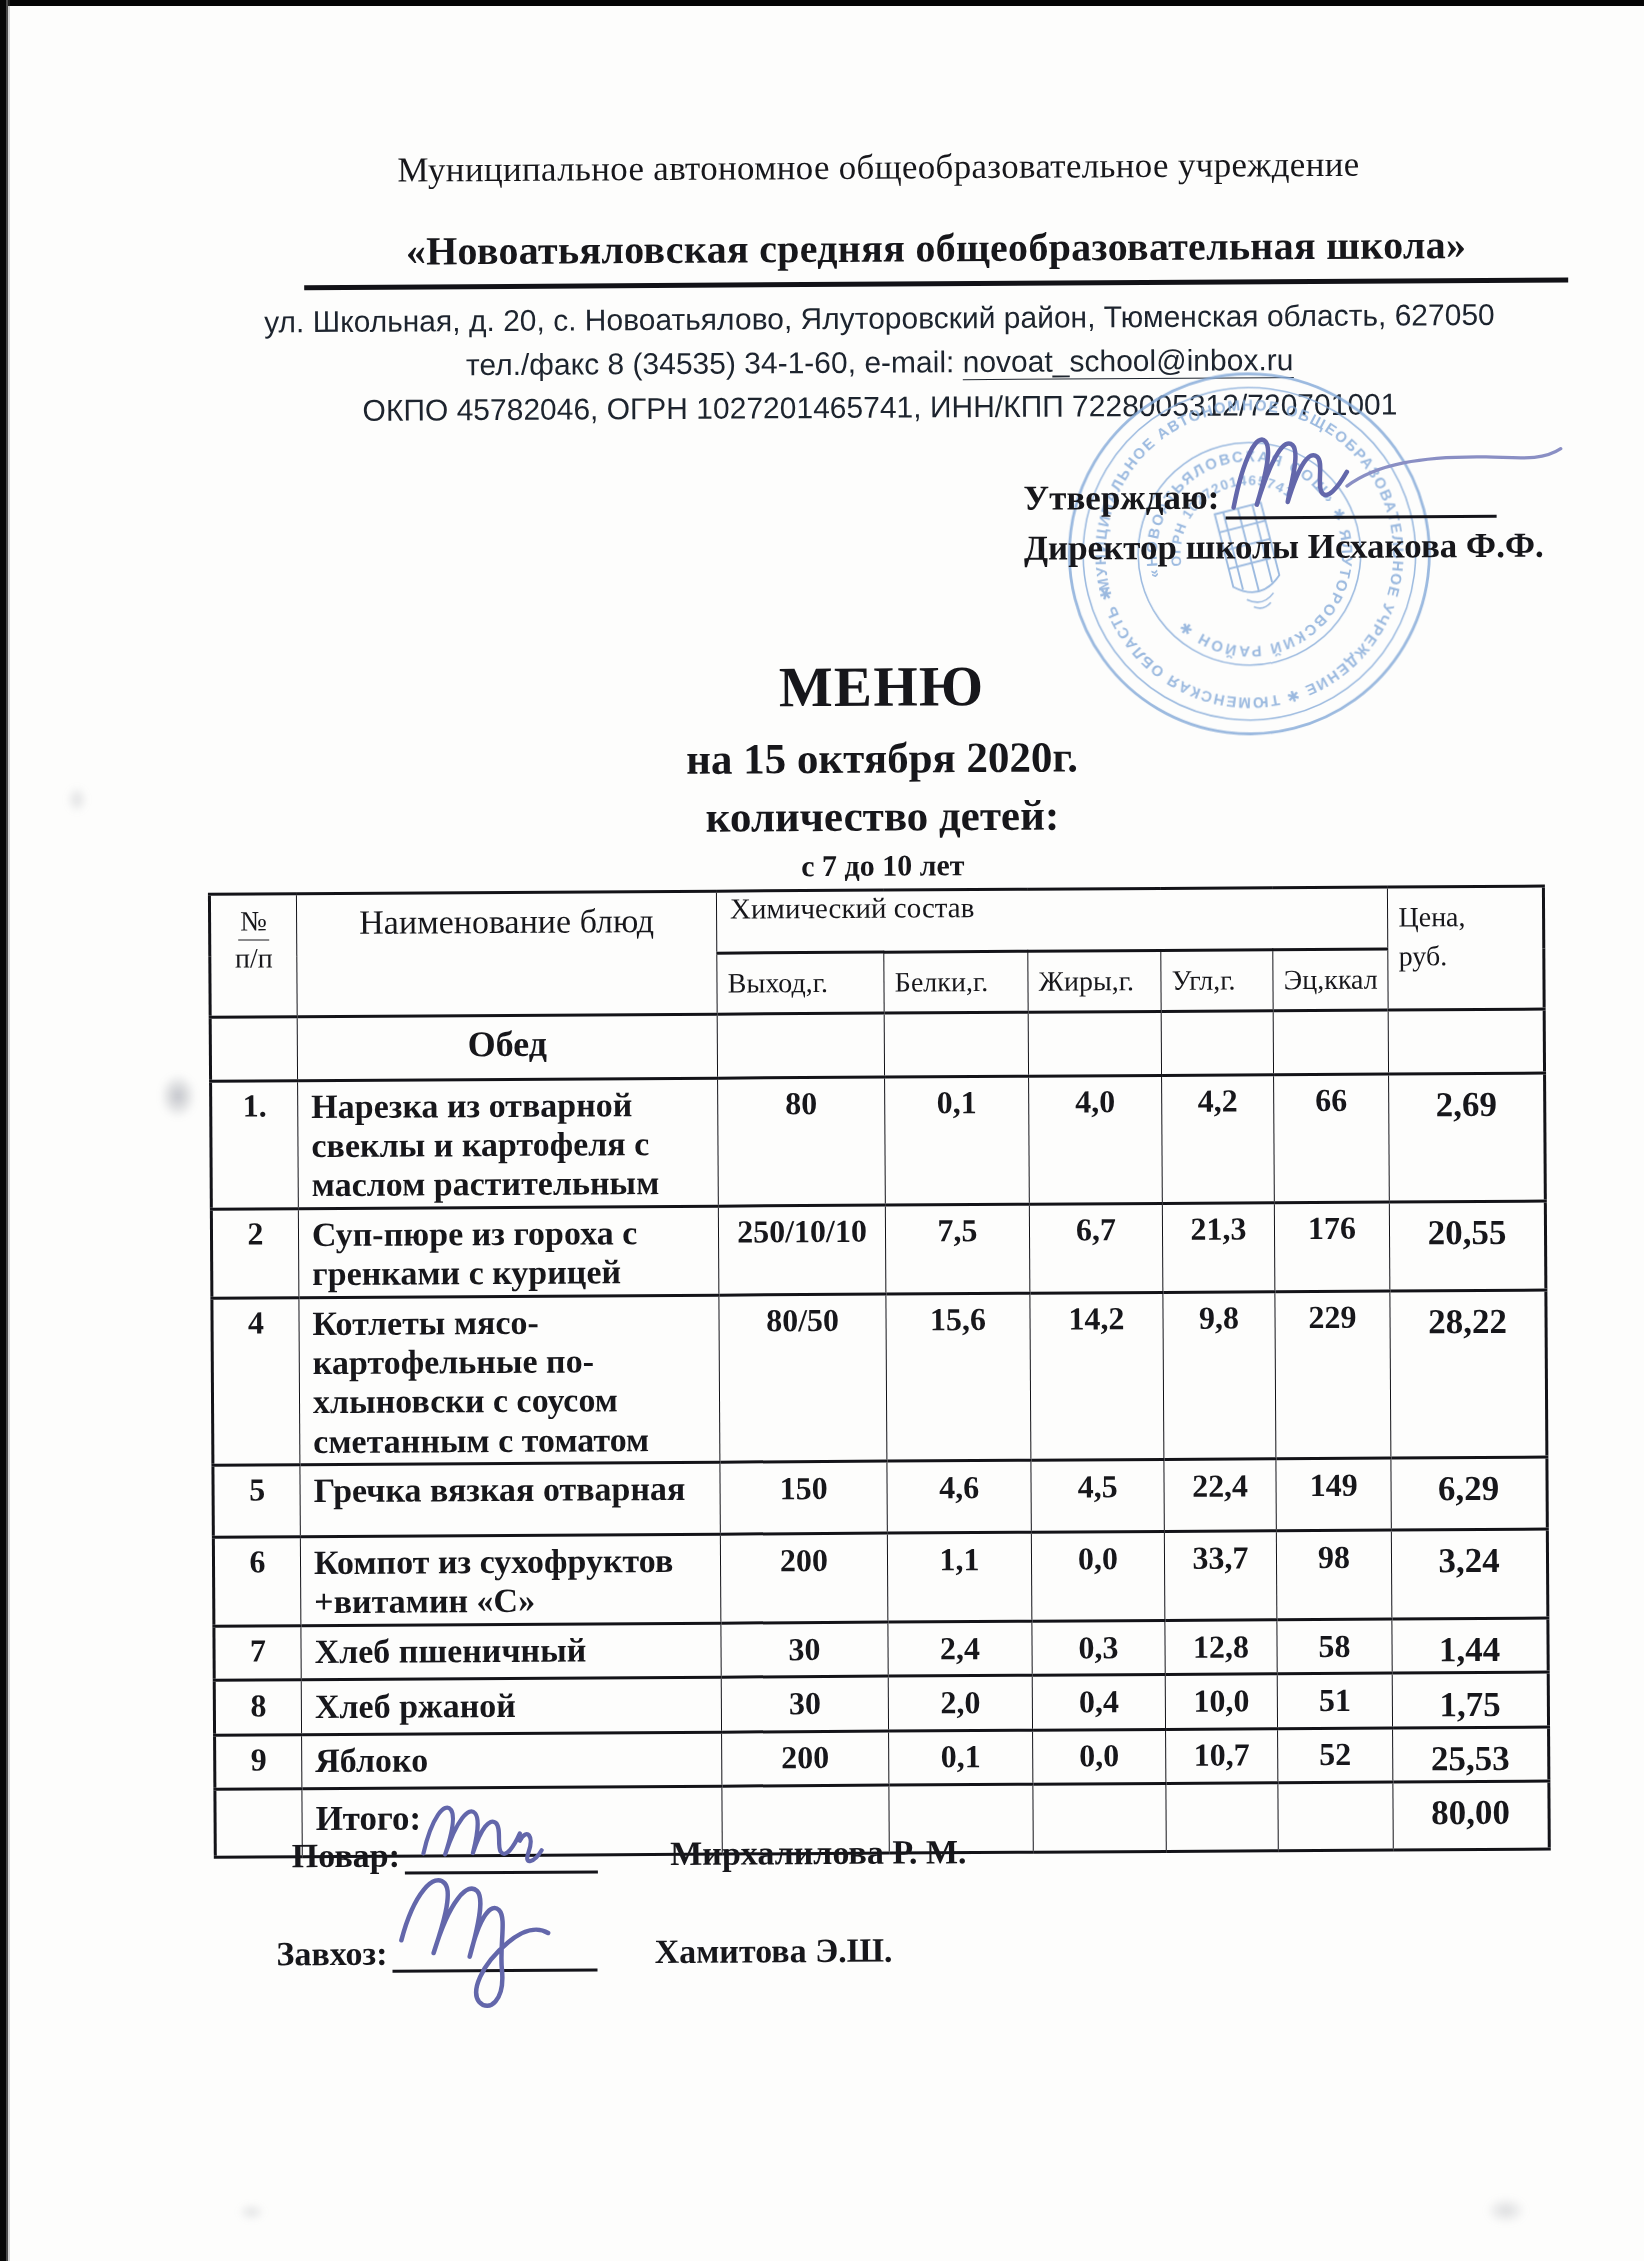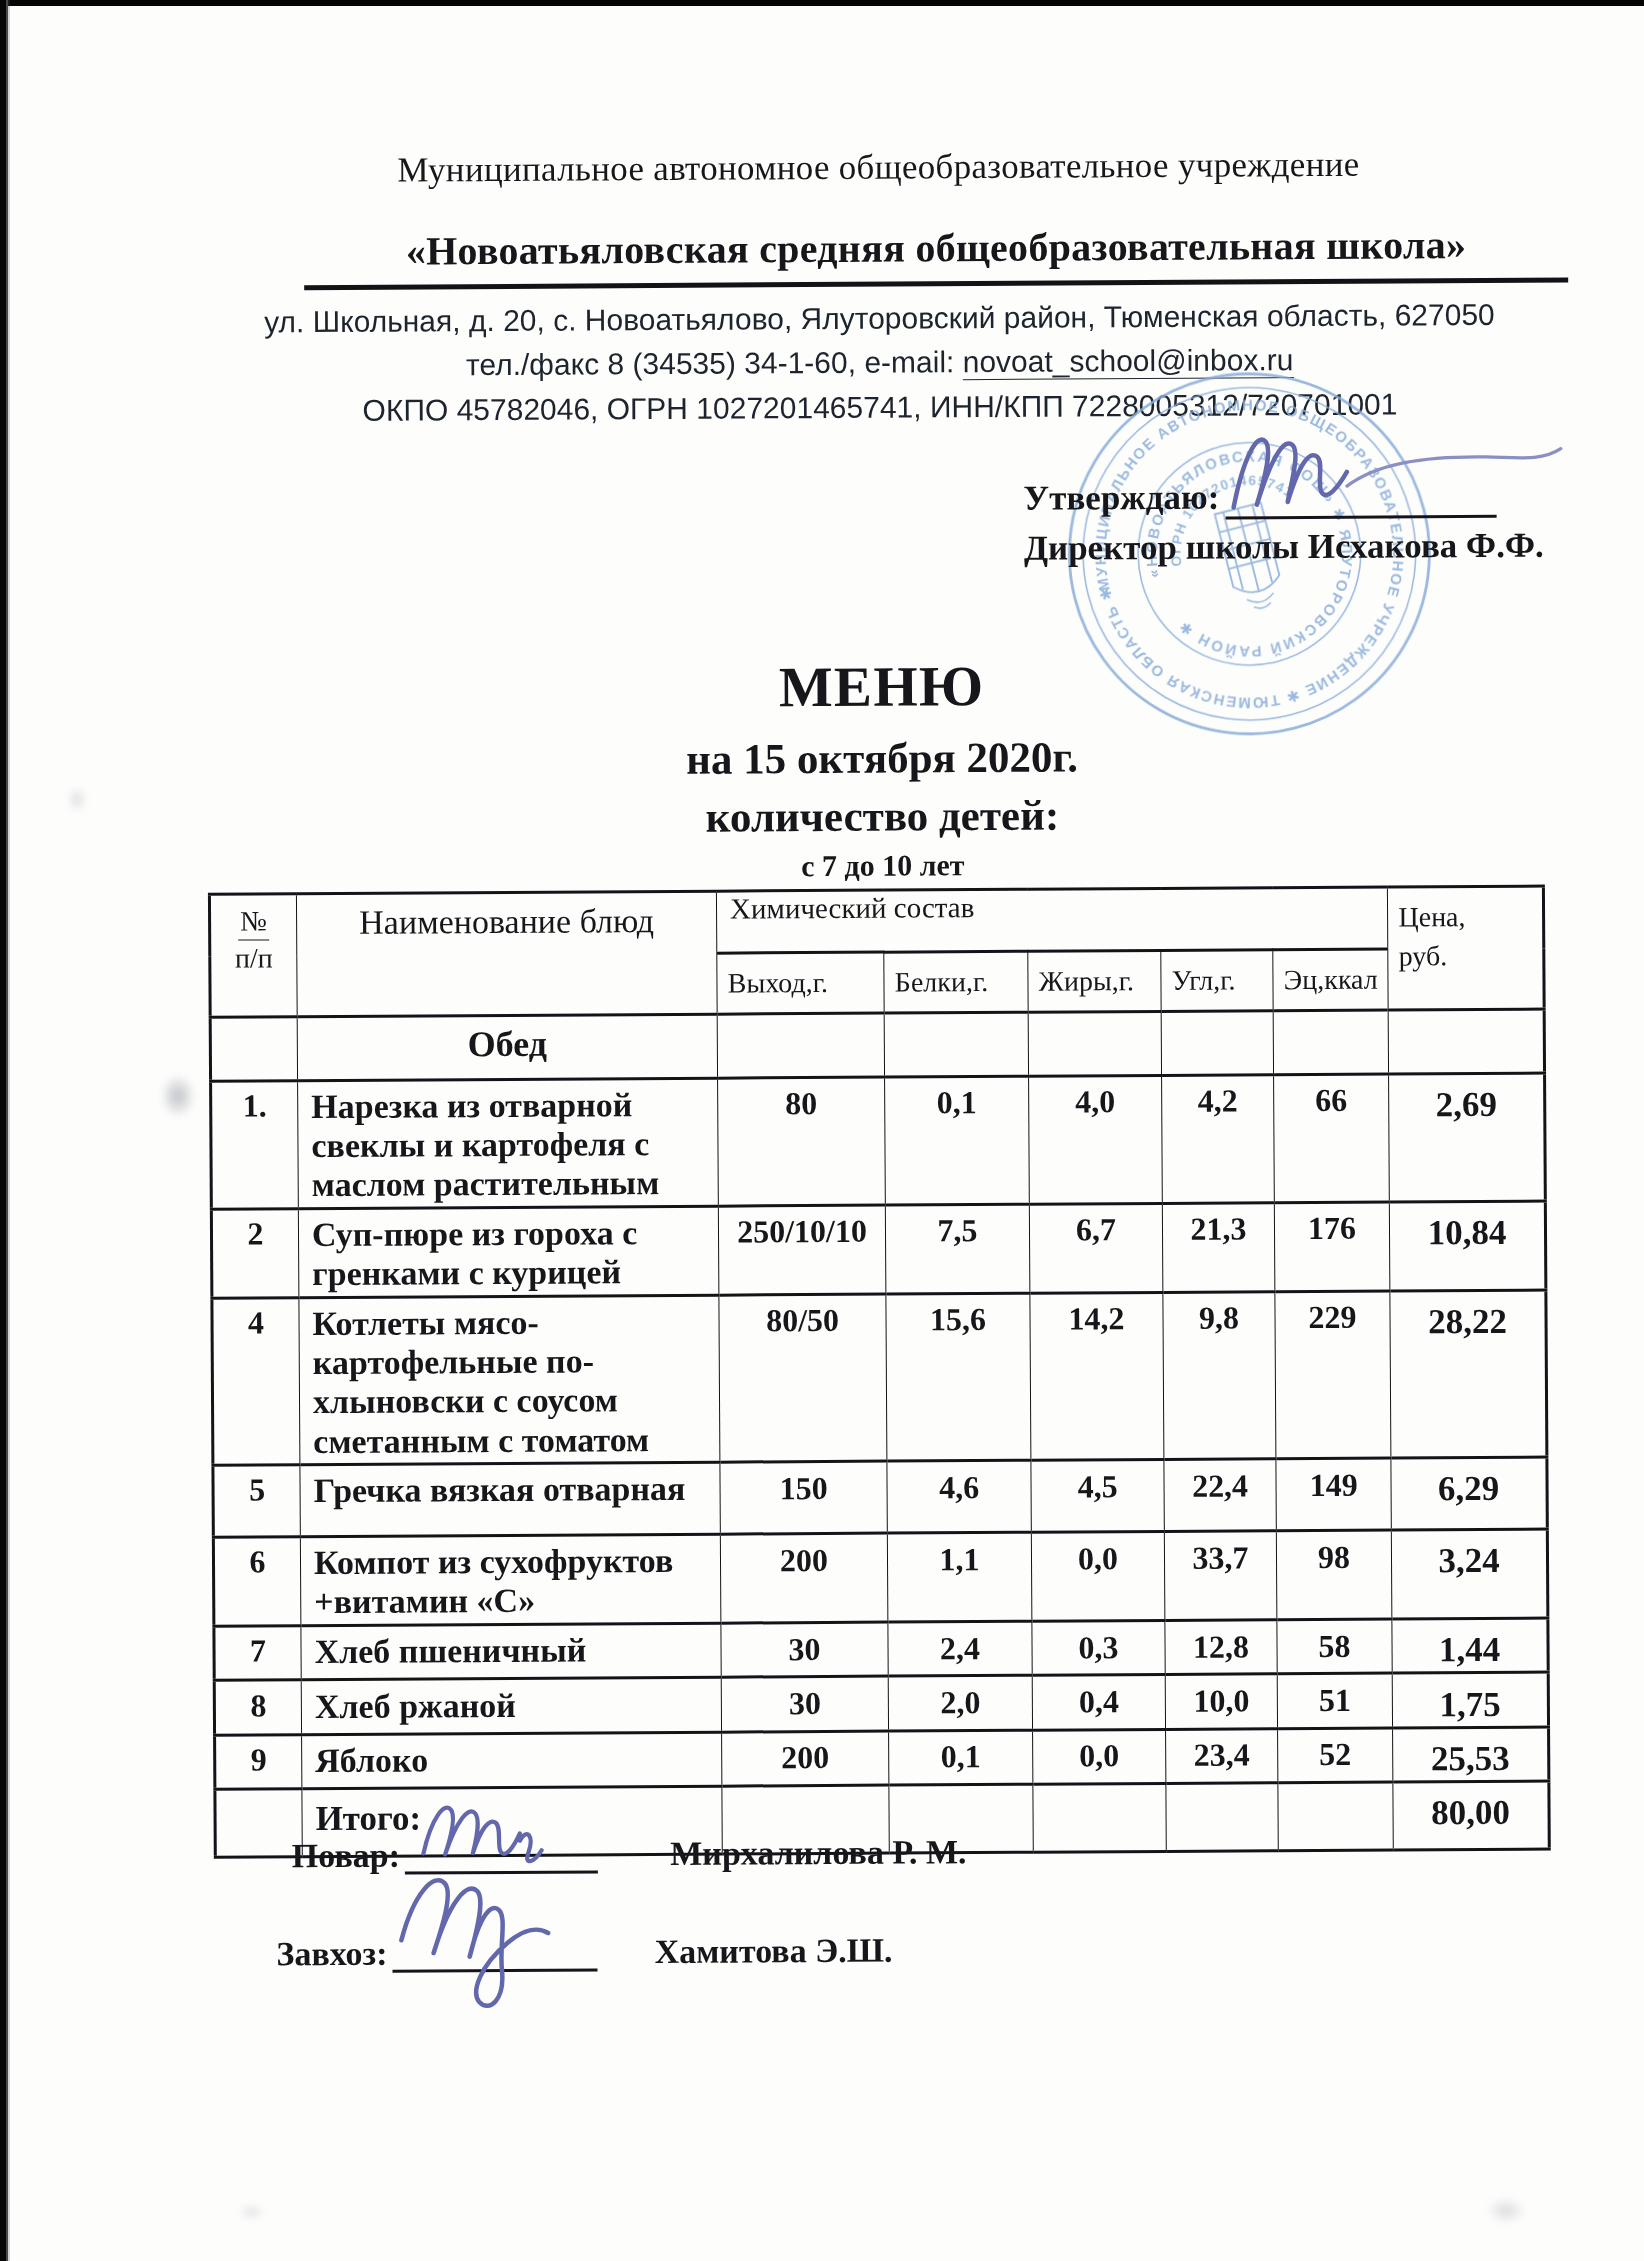--- a/index.html
+++ b/index.html
@@ -224,21 +224,21 @@
           <td class="price">2,69</td>
         </tr>
         <tr class="r2">
           <td class="num">2</td>
           <td class="dish">Суп-пюре из гороха с гренками с курицей</td>
           <td class="val">250/10/10</td>
           <td class="val">7,5</td>
           <td class="val">6,7</td>
           <td class="val">21,3</td>
           <td class="val">176</td>
-          <td class="price">10,84</td>
+          <td class="price">20,55</td>
         </tr>
         <tr class="r4">
           <td class="num">4</td>
           <td class="dish">Котлеты мясо-картофельные по-хлыновски с соусом сметанным с томатом</td>
           <td class="val">80/50</td>
           <td class="val">15,6</td>
           <td class="val">14,2</td>
           <td class="val">9,8</td>
           <td class="val">229</td>
           <td class="price">28,22</td>
@@ -282,21 +282,21 @@
           <td class="val">10,0</td>
           <td class="val">51</td>
           <td class="price">1,75</td>
         </tr>
         <tr class="r9">
           <td class="num">9</td>
           <td class="dish">Яблоко</td>
           <td class="val">200</td>
           <td class="val">0,1</td>
           <td class="val">0,0</td>
-          <td class="val">23,4</td>
+          <td class="val">10,7</td>
           <td class="val">52</td>
           <td class="price">25,53</td>
         </tr>
         <tr class="r-total">
           <td></td>
           <td class="total-label">Итого:</td>
           <td></td>
             <td></td>
             <td></td>
           <td></td>

